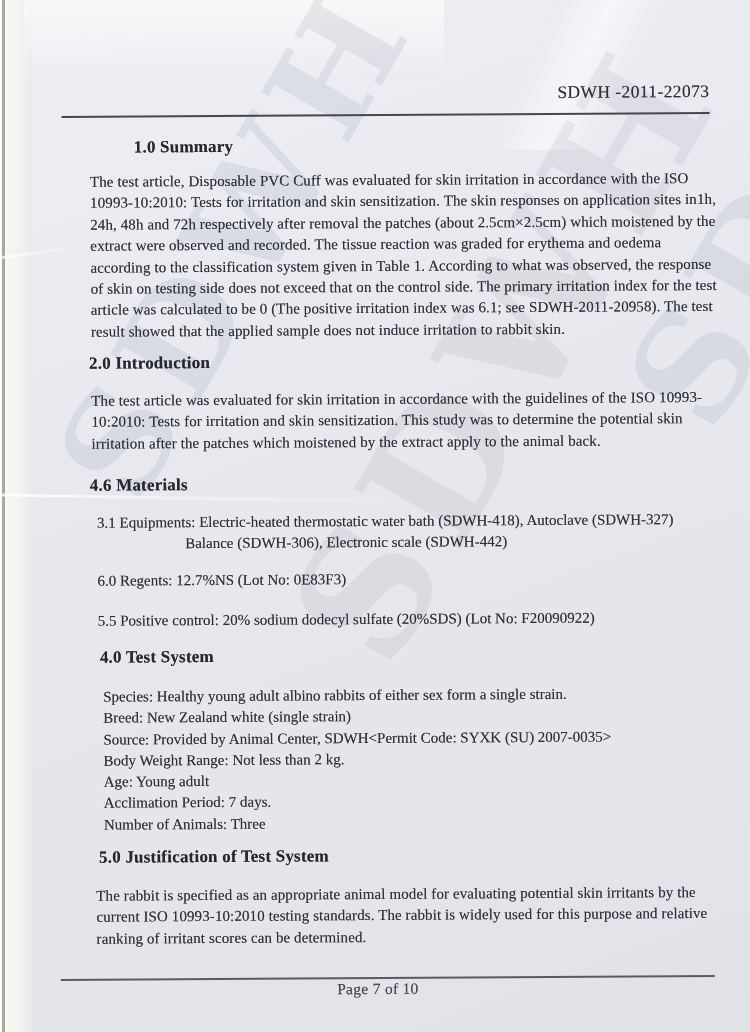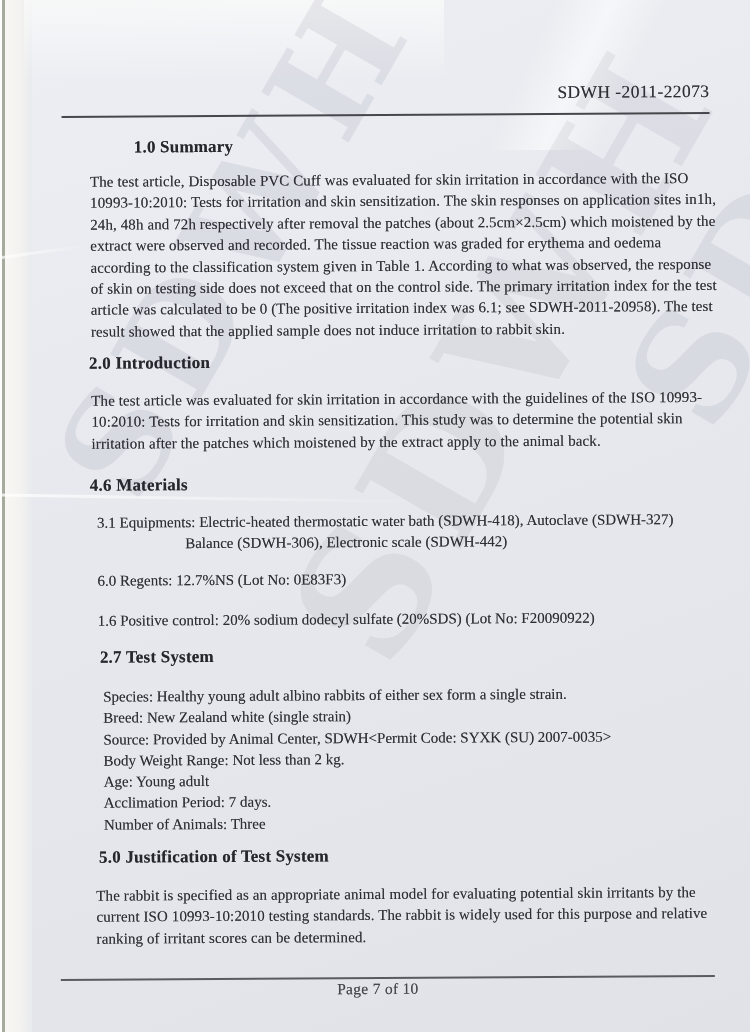--- a/index.html
+++ b/index.html
@@ -106,24 +106,24 @@
     <div class="mat-item mat-equip txt">
       <div><span class="mat-label">3.1 Equipments:</span> <span>Electric-heated thermostatic water bath (SDWH-418), Autoclave (SDWH-327)</span></div>
       <div class="mat-cont">Balance (SDWH-306), Electronic scale (SDWH-442)</div>
     </div>
 
     <div class="mat-item mat-reg txt">
       <span class="mat-label">6.0 Regents:</span> <span>12.7%NS (Lot No: 0E83F3)</span>
     </div>
 
     <div class="mat-item mat-pos txt">
-      <span class="mat-label">1.6 Positive control:</span> <span>20% sodium dodecyl sulfate (20%SDS) (Lot No: F20090922)</span>
+      <span class="mat-label">5.5 Positive control:</span> <span>20% sodium dodecyl sulfate (20%SDS) (Lot No: F20090922)</span>
     </div>
 
-    <div class="heading h-testsys txt">2.7 Test System</div>
+    <div class="heading h-testsys txt">4.0 Test System</div>
     <div class="ts-list txt">
       <div>Species: Healthy young adult albino rabbits of either sex form a single strain.</div>
       <div>Breed: New Zealand white (single strain)</div>
       <div>Source: Provided by Animal Center, SDWH&lt;Permit Code: SYXK (SU) 2007-0035&gt;</div>
       <div>Body Weight Range: Not less than 2 kg.</div>
       <div>Age: Young adult</div>
       <div>Acclimation Period: 7 days.</div>
       <div>Number of Animals: Three</div>
     </div>
 

